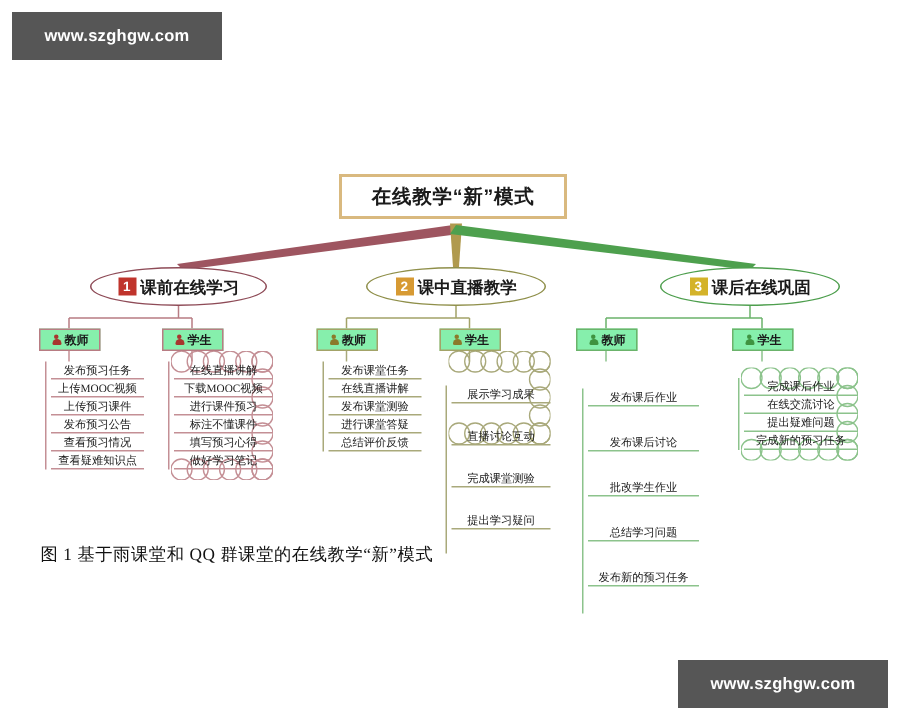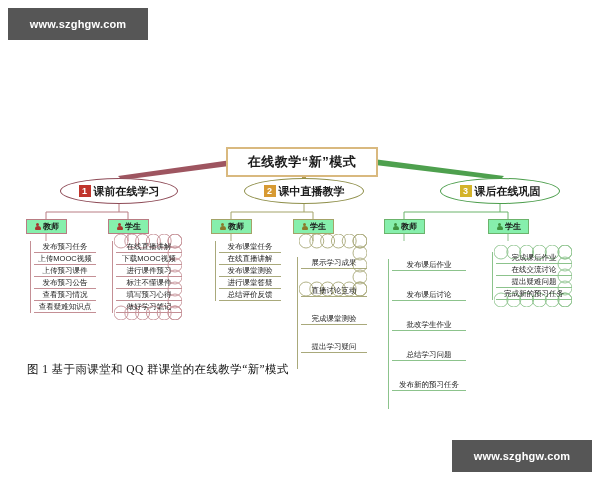--- a/index.html
+++ b/index.html
@@ -52,21 +52,20 @@
     border: 2px solid #d9b97f;
     background: #ffffff;
     display: flex;
     align-items: center;
     justify-content: center;
     font-size: 13px;
     font-weight: bold;
     letter-spacing: 0.5px;
     box-sizing: border-box;
     z-index: 5;
-    margin-top: 31px;
   }
 
   
   .branch {
     position: absolute;
     height: 26px;
     border-radius: 50%;
     background: #ffffff;
     display: flex;
     align-items: center;
@@ -132,20 +131,21 @@
   .r-green  { border: 1px solid #6bb36b; }
   .r-red    .person::before, .r-red    .person::after { background: #a8352e; }
   .r-olive  .person::before, .r-olive  .person::after { background: #8b7a2a; }
   .r-green  .person::before, .r-green  .person::after { background: #3f9340; }
 
   
   .leaf-list {
     position: absolute;
     z-index: 4;
     box-sizing: border-box;
+    font-family: Liberation Serif, serif;
   }
   .leaf-list .spine {
     position: absolute;
     left: 0; top: 0;
     width: 1.3px;
     height: 100%;
   }
   .leaf-list ul {
     list-style: none;
     margin: 0;

